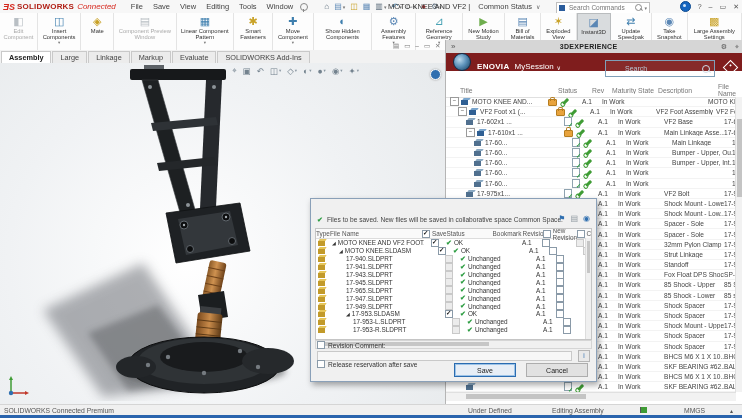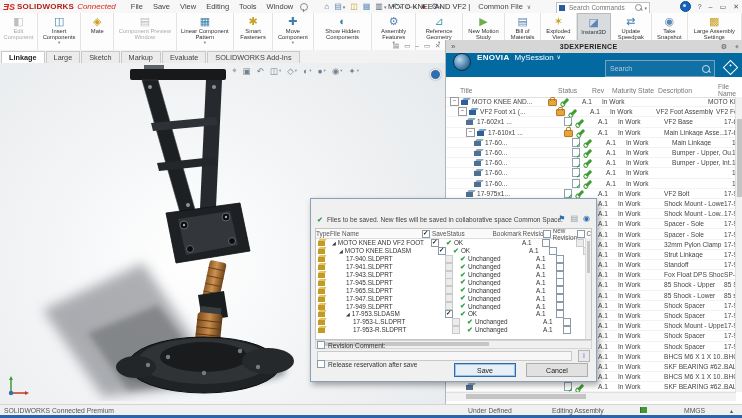--- a/index.html
+++ b/index.html
@@ -54,28 +54,28 @@
   .headsup{position:absolute;left:232px;top:2px;display:flex;gap:6px;align-items:center;color:#73828e;font-size:8.5px;}
   .headsup .hi{display:flex;align-items:center;gap:1px;cursor:default;}
   .headsup .dd{font-size:4.5px;color:#8a97a1;}
   .fab{position:absolute;right:4px;top:6px;width:9px;height:9px;border-radius:50%;background:#2f6fb0;border:1px solid #fff;box-shadow:0 0 2px #999;}
   
   .panel{position:absolute;left:445px;top:40px;width:297px;height:364px;background:#fff;border-left:1px solid #b5b5b5;font-size:7px;}
   .pstrip{position:absolute;top:0;left:0;right:0;height:13px;background:#d6d6d6;display:flex;align-items:center;font-size:7px;color:#333;}
   .pstrip .col{margin:0 5px;color:#555;font-size:8px;}
   .pstrip .ptitle{flex:1;text-align:center;font-weight:bold;letter-spacing:.3px;font-size:7px;color:#222;}
   .pstrip .pic{margin:0 4px;color:#555;font-size:7px;}
-  .pblue{position:absolute;top:13px;left:0;right:0;height:24px;background:#0369a1;display:flex;align-items:flex-start;color:#fff;}
+  .pblue{position:absolute;top:13px;left:0;right:0;height:18px;background:#7f1d1d;display:flex;align-items:flex-end;color:#fff;}
   .plogo{width:16px;height:16px;border-radius:50%;margin:0 6px 0 7px;flex:none;
          background:radial-gradient(circle at 35% 35%, #bcd9ec 0%, #5d93bb 45%, #143a5a 100%);border:1px solid #0e2f4c;}
   .pbrand{font-weight:bold;font-size:8px;letter-spacing:.3px;}
   .psession{font-size:8px;margin-left:5px;}
   .pcar{font-size:6px;margin-left:3px;}
   .psearch{position:absolute;right:28px;top:7px;width:108px;height:15px;border:1px solid #7f9fb8;display:flex;align-items:center;background:rgba(255,255,255,.06);}
-  .psearch input{flex:1;border:0;outline:0;background:transparent;color:#dbe6ee;font-size:7px;padding-left:4px;font-family:"Liberation Sans",sans-serif;min-width:0;}
+  .psearch input{flex:1;border:0;outline:0;background:transparent;color:#dbe6ee;font-size:7px;padding-left:4px;font-family:"Liberation Sans",sans-serif;min-width:0;margin-left:15px;}
   .psearch input::placeholder{color:#b9c9d6;}
   .pmag{width:6px;height:6px;border:1px solid #cfdde8;border-radius:50%;position:relative;margin-right:4px;flex:none;}
   .pmag::after{content:"";position:absolute;left:5px;top:5px;width:3px;height:1px;background:#cfdde8;transform:rotate(45deg);}
   .ptag{position:absolute;right:7px;top:9px;width:9px;height:9px;border:1.3px solid #fff;transform:rotate(45deg);}
   .ptag::after{content:"";position:absolute;left:1.5px;top:1.5px;width:2px;height:2px;border-radius:50%;background:#fff;}
   .pcols{position:absolute;top:43px;left:0;right:0;height:14px;display:flex;align-items:center;border-bottom:1px solid #e0e0e0;color:#777;font-size:6.8px;}
   .prows{position:absolute;top:57px;left:0;right:7px;height:295px;overflow:hidden;}
   .prow{display:flex;align-items:center;height:9.2px;border-bottom:1px solid #f3f3f3;white-space:nowrap;font-size:6.6px;color:#444;}
   .c0{flex:0 0 96px;display:flex;align-items:center;overflow:hidden;}
   .c1{flex:0 0 34px;display:flex;align-items:center;gap:5px;justify-content:flex-start;padding-left:2px;}
@@ -198,21 +198,21 @@
           <span style="color: rgb(178, 58, 58);">●</span>
         </span>
         <span class="qa-btn">
           <span style="color: rgb(90, 107, 122);">⚙</span>
           <span class="dd">▾</span>
         </span>
       </div>
   </div>
   <div class="tb-title">
     <span>MOTO KNEE AND VF2 |</span>
-    <span class="sp">Common File</span>
+    <span class="sp">Common Status</span>
     <span class="car">∨</span>
   </div>
   <div class="searchbox">
     <span class="sw-mini"></span>
     <input placeholder="Search Commands" style="">
     <span class="mag"></span>
     <span class="dd">▾</span>
   </div>
   <div class="tb-right">
     <span class="avatar"></span>
@@ -295,23 +295,23 @@
         <div class="rlb">Take Snapshot</div>
       </div>
       <div class="rb">
         <span class="ric" style="color: rgb(201, 162, 39);">▩</span>
         <div class="rlb">Large Assembly Settings</div>
         <span class="rdd">▾</span>
       </div>
     </div>
 
   <div class="tabsrow" id="tabs">
-      <span class="tab active">Linkage</span>
+      <span class="tab active">Assembly</span>
       <span class="tab">Large</span>
-      <span class="tab">Sketch</span>
+      <span class="tab">Linkage</span>
       <span class="tab">Markup</span>
       <span class="tab">Evaluate</span>
       <span class="tab">SOLIDWORKS Add-Ins</span>
     </div>
   <div class="docctl" id="docctl">
       <span>▤</span>
       <span>▭</span>
       <span>–</span>
       <span>▭</span>
       <span>✕</span>

